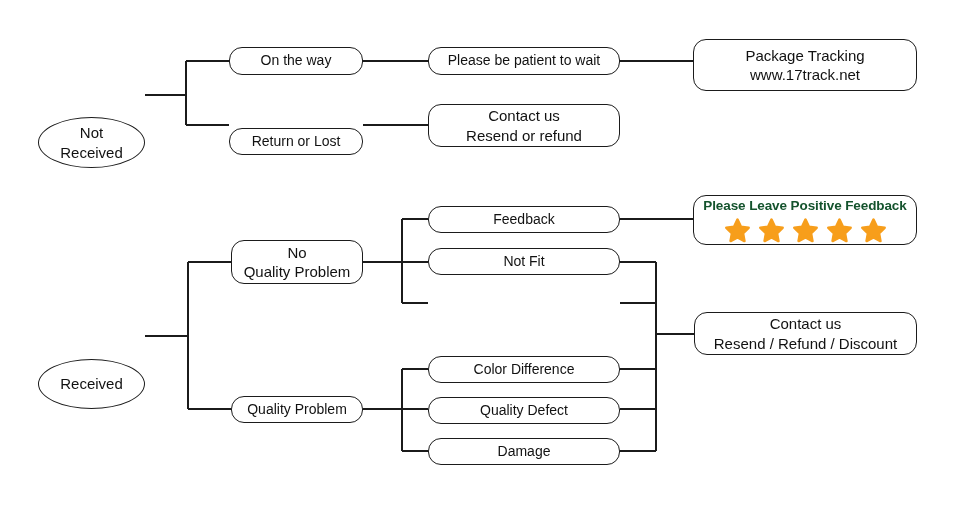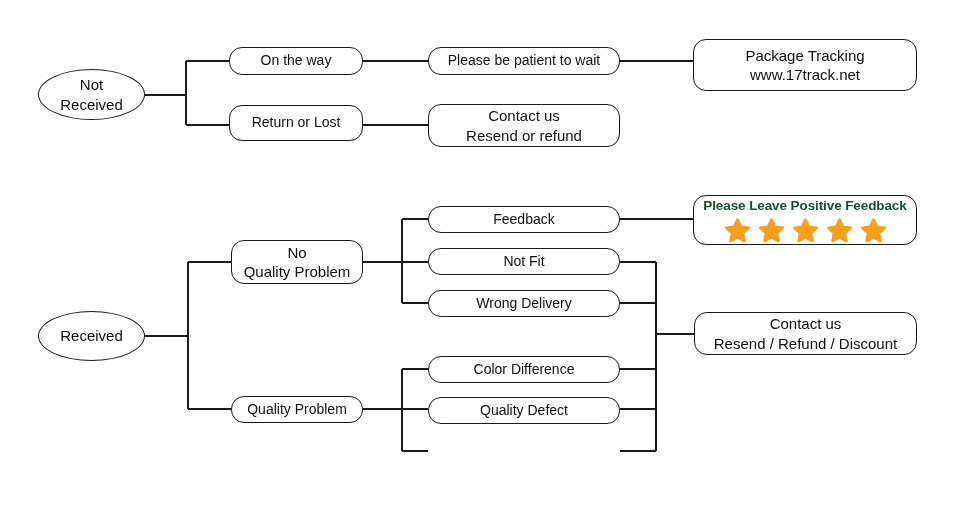--- a/index.html
+++ b/index.html
@@ -39,20 +39,21 @@
     text-align: center;
     color: #111111;
     line-height: 1.28;
     z-index: 2;
   }
   .node.pill {
     border-radius: 13px;
   }
   .node.ellipse {
     border-radius: 50%;
+    margin-top: 48px;
   }
   .node .line {
     display: block;
     white-space: nowrap;
   }
   .fs15 { font-size: 15px; }
   .fs14 { font-size: 14px; }
   .feedback-title {
     font-size: 13.5px;
     font-weight: 600;
@@ -129,21 +130,21 @@
 
   <div class="node ellipse fs15" style="left:38px; top:69px; width:107px; height:51px;">
     <span class="line">Not</span>
     <span class="line">Received</span>
   </div>
 
   <div class="node pill fs14" style="left:229px; top:47px; width:134px; height:28px;">
     <span class="line">On the way</span>
   </div>
 
-  <div class="node pill fs14" style="left:229px; top:105px; width:134px; height:36px;">
+  <div class="node pill fs14" style="left:229px; top:128px; width:134px; height:27px;">
     <span class="line">Return or Lost</span>
   </div>
 
   <div class="node pill fs14" style="left:428px; top:47px; width:192px; height:28px;">
     <span class="line">Please be patient to wait</span>
   </div>
 
   <div class="node pill fs15" style="left:428px; top:104px; width:192px; height:43px;">
     <span class="line">Contact us</span>
     <span class="line">Resend or refund</span>
@@ -168,32 +169,32 @@
   </div>
 
   <div class="node pill fs14" style="left:428px; top:206px; width:192px; height:27px;">
     <span class="line">Feedback</span>
   </div>
 
   <div class="node pill fs14" style="left:428px; top:248px; width:192px; height:27px;">
     <span class="line">Not Fit</span>
   </div>
 
-  <div class="node pill fs14" style="left:428px; top:290px; width:192px; height:27px;">
-    <span class="line">Wrong Delivery</span>
-  </div>
 
   <div class="node pill fs14" style="left:428px; top:356px; width:192px; height:27px;">
     <span class="line">Color Difference</span>
   </div>
 
   <div class="node pill fs14" style="left:428px; top:397px; width:192px; height:27px;">
     <span class="line">Quality Defect</span>
   </div>
 
+  <div class="node pill fs14" style="left:428px; top:438px; width:192px; height:27px;">
+    <span class="line">Damage</span>
+  </div>
 
   <div class="node pill" style="left:693px; top:195px; width:224px; height:50px;">
     <span class="line feedback-title">Please Leave Positive Feedback</span>
     <span class="stars" id="star-row">
         <svg class="star" viewBox="0 0 25 25">
           <polygon points="12.5,1.6 15.9,8.7 23.6,9.7 18.0,15.2 19.4,23.0 12.5,19.3 5.6,23.0 7.0,15.2 1.4,9.7 9.1,8.7" fill="#F79E1B" stroke="#F79E1B" stroke-width="2.6" stroke-linejoin="round"></polygon>
         </svg>
         <svg class="star" viewBox="0 0 25 25">
           <polygon points="12.5,1.6 15.9,8.7 23.6,9.7 18.0,15.2 19.4,23.0 12.5,19.3 5.6,23.0 7.0,15.2 1.4,9.7 9.1,8.7" fill="#F79E1B" stroke="#F79E1B" stroke-width="2.6" stroke-linejoin="round"></polygon>
         </svg>

